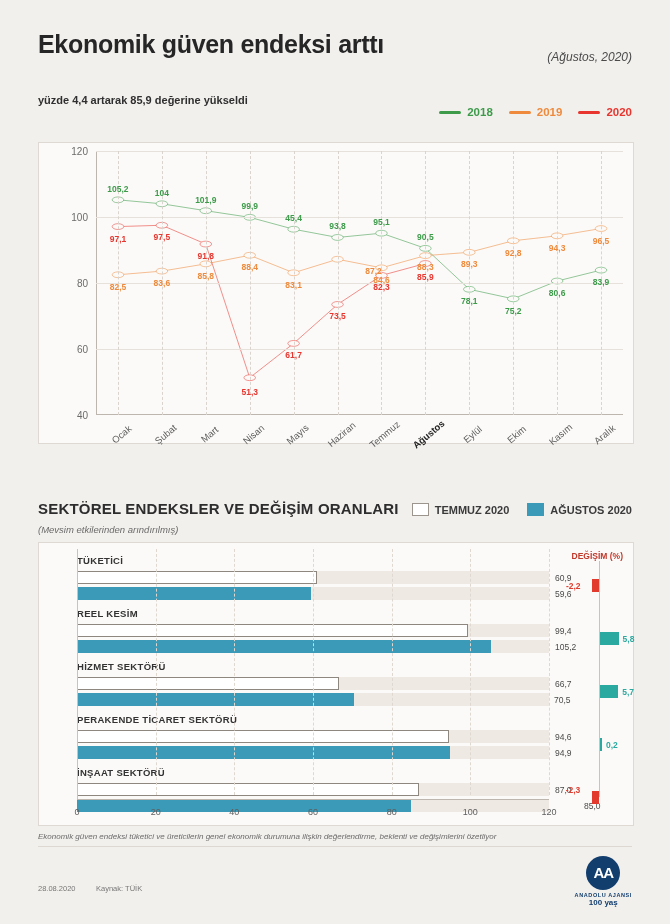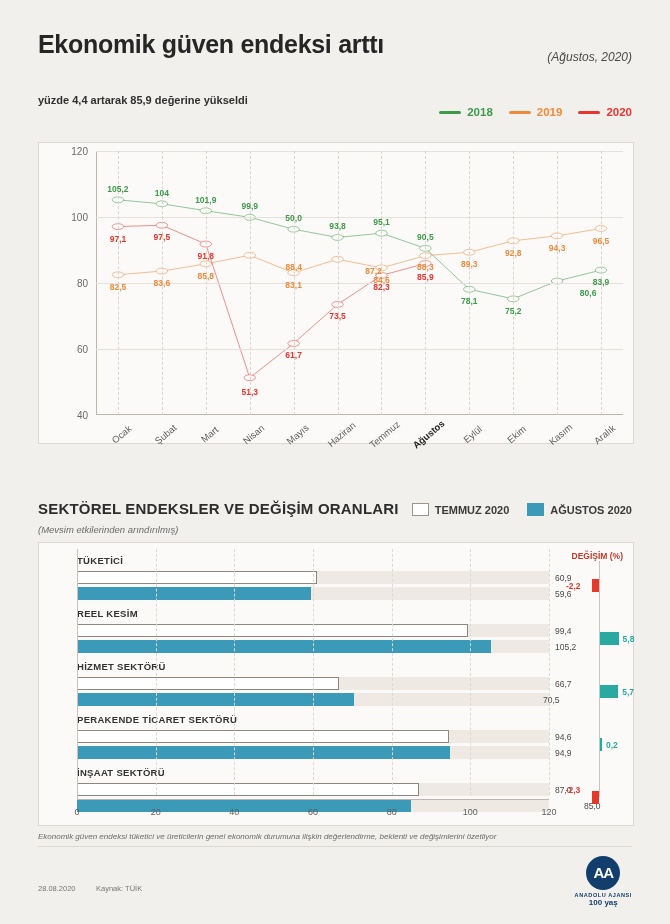--- a/index.html
+++ b/index.html
@@ -214,32 +214,32 @@
         <div class="gridline-v" style="left: 79.1667%;"></div>
         <div class="xlab" style="left: 79.1667%;">Ekim</div>
         <div class="gridline-v" style="left: 87.5%;"></div>
         <div class="xlab" style="left: 87.5%;">Kasım</div>
         <div class="gridline-v" style="left: 95.8333%;"></div>
         <div class="xlab" style="left: 95.8333%;">Aralık</div>
         <div class="pt-label" style="left: 4.16667%; top: calc(18.5% - 11px); color: rgb(61, 155, 74);">105,2</div>
         <div class="pt-label" style="left: 12.5%; top: calc(20% - 11px); color: rgb(61, 155, 74);">104</div>
         <div class="pt-label" style="left: 20.8333%; top: calc(22.625% - 11px); color: rgb(61, 155, 74);">101,9</div>
         <div class="pt-label" style="left: 29.1667%; top: calc(25.125% - 11px); color: rgb(61, 155, 74);">99,9</div>
-        <div class="pt-label" style="left: 37.5%; top: calc(29.625% - 11px); color: rgb(61, 155, 74);">50,0</div>
+        <div class="pt-label" style="left: 37.5%; top: calc(29.625% - 11px); color: rgb(61, 155, 74);">45,4</div>
         <div class="pt-label" style="left: 45.8333%; top: calc(32.75% - 11px); color: rgb(61, 155, 74);">93,8</div>
         <div class="pt-label" style="left: 54.1667%; top: calc(31.125% - 11px); color: rgb(61, 155, 74);">95,1</div>
         <div class="pt-label" style="left: 62.5%; top: calc(36.875% - 11px); color: rgb(61, 155, 74);">90,5</div>
         <div class="pt-label" style="left: 70.8333%; top: calc(52.375% + 12px); color: rgb(61, 155, 74);">78,1</div>
         <div class="pt-label" style="left: 79.1667%; top: calc(56% + 12px); color: rgb(61, 155, 74);">75,2</div>
-        <div class="pt-label" style="left: 87.5%; top: calc(49.25% + 12px); color: rgb(61, 155, 74); margin-left: 31px;">80,6</div>
+        <div class="pt-label" style="left: 87.5%; top: calc(49.25% + 12px); color: rgb(61, 155, 74);">80,6</div>
         <div class="pt-label" style="left: 95.8333%; top: calc(45.125% + 12px); color: rgb(61, 155, 74);">83,9</div>
         <div class="pt-label" style="left: 4.16667%; top: calc(46.875% + 12px); color: rgb(239, 138, 60);">82,5</div>
         <div class="pt-label" style="left: 12.5%; top: calc(45.5% + 12px); color: rgb(239, 138, 60);">83,6</div>
         <div class="pt-label" style="left: 20.8333%; top: calc(42.75% + 12px); color: rgb(239, 138, 60);">85,8</div>
-        <div class="pt-label" style="left: 29.1667%; top: calc(39.5% + 12px); color: rgb(239, 138, 60); margin-left: 44px;">88,4</div>
+        <div class="pt-label" style="left: 29.1667%; top: calc(39.5% + 12px); color: rgb(239, 138, 60);">88,4</div>
         <div class="pt-label" style="left: 37.5%; top: calc(46.125% + 12px); color: rgb(239, 138, 60);">83,1</div>
         <div class="pt-label" style="left: 45.8333%; top: calc(41% + 12px); color: rgb(239, 138, 60); margin-left: 36px;">87,2</div>
         <div class="pt-label" style="left: 54.1667%; top: calc(44.25% + 12px); color: rgb(239, 138, 60);">84,6</div>
         <div class="pt-label" style="left: 62.5%; top: calc(39.625% + 11px); color: rgb(239, 138, 60);">88,3</div>
         <div class="pt-label" style="left: 70.8333%; top: calc(38.375% + 12px); color: rgb(239, 138, 60);">89,3</div>
         <div class="pt-label" style="left: 79.1667%; top: calc(34% + 12px); color: rgb(239, 138, 60);">92,8</div>
         <div class="pt-label" style="left: 87.5%; top: calc(32.125% + 12px); color: rgb(239, 138, 60);">94,3</div>
         <div class="pt-label" style="left: 95.8333%; top: calc(29.375% + 12px); color: rgb(239, 138, 60);">96,5</div>
         <div class="pt-label" style="left: 4.16667%; top: calc(28.625% + 12px); color: rgb(232, 53, 46);">97,1</div>
         <div class="pt-label" style="left: 12.5%; top: calc(28.125% + 12px); color: rgb(232, 53, 46);">97,5</div>
@@ -287,21 +287,21 @@
         </div>
         <div class="bar-val" style="left: 516px; top: 99px;">105,2</div>
         <div class="grp-label" style="left: 38px; top: 118px;">HİZMET SEKTÖRÜ</div>
         <div class="bar-track" style="left: 38px; top: 134px; width: 472px;">
           <div class="bar-fill" style="width: 262.353px; background: rgb(255, 255, 255); border: 1px solid rgb(141, 135, 128); box-sizing: border-box;"></div>
         </div>
         <div class="bar-val" style="left: 516px; top: 136px;">66,7</div>
         <div class="bar-track" style="left: 38px; top: 150px; width: 472px;">
           <div class="bar-fill" style="width: 277.3px; background: rgb(58, 154, 184); border: 1px solid rgb(58, 154, 184); box-sizing: border-box;"></div>
         </div>
-        <div class="bar-val" style="left: 504px; top: 152px;">70,5</div>
+        <div class="bar-val" style="left: 515px; top: 152px;">70,5</div>
         <div class="grp-label" style="left: 38px; top: 171px;">PERAKENDE TİCARET SEKTÖRÜ</div>
         <div class="bar-track" style="left: 38px; top: 187px; width: 472px;">
           <div class="bar-fill" style="width: 372.093px; background: rgb(255, 255, 255); border: 1px solid rgb(141, 135, 128); box-sizing: border-box;"></div>
         </div>
         <div class="bar-val" style="left: 516px; top: 189px;">94,6</div>
         <div class="bar-track" style="left: 38px; top: 203px; width: 472px;">
           <div class="bar-fill" style="width: 373.273px; background: rgb(58, 154, 184); border: 1px solid rgb(58, 154, 184); box-sizing: border-box;"></div>
         </div>
         <div class="bar-val" style="left: 516px; top: 205px;">94,9</div>
         <div class="grp-label" style="left: 38px; top: 224px;">İNŞAAT SEKTÖRÜ</div>

